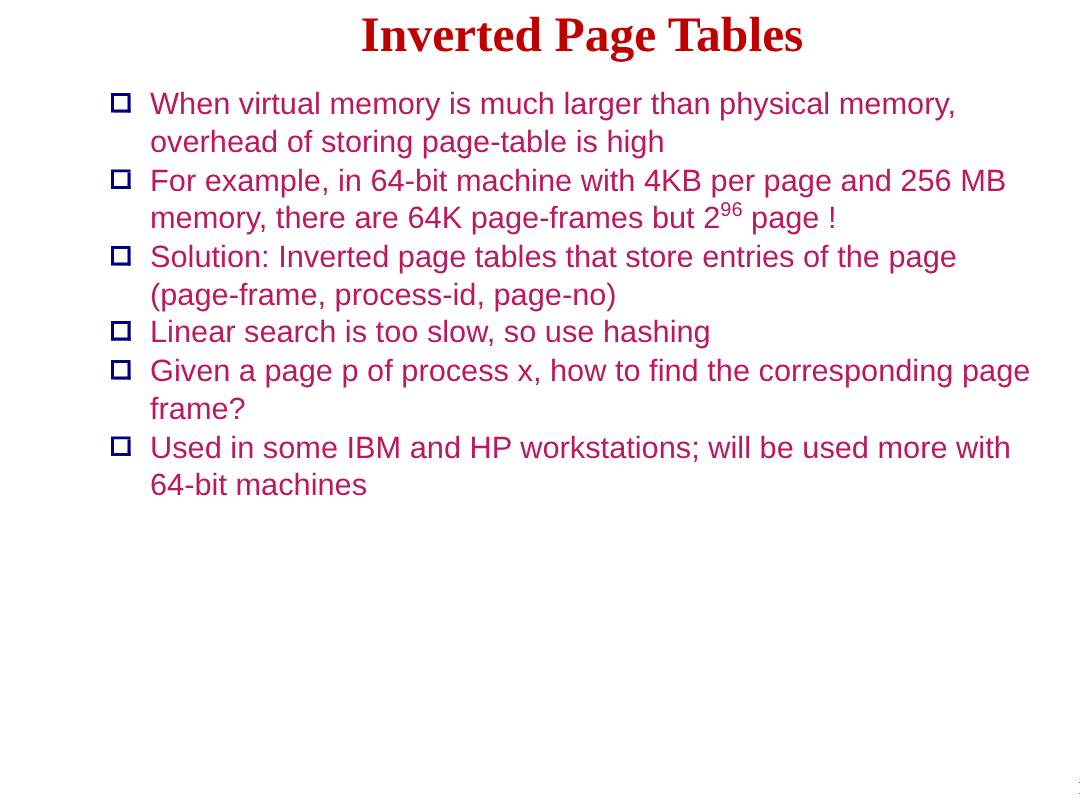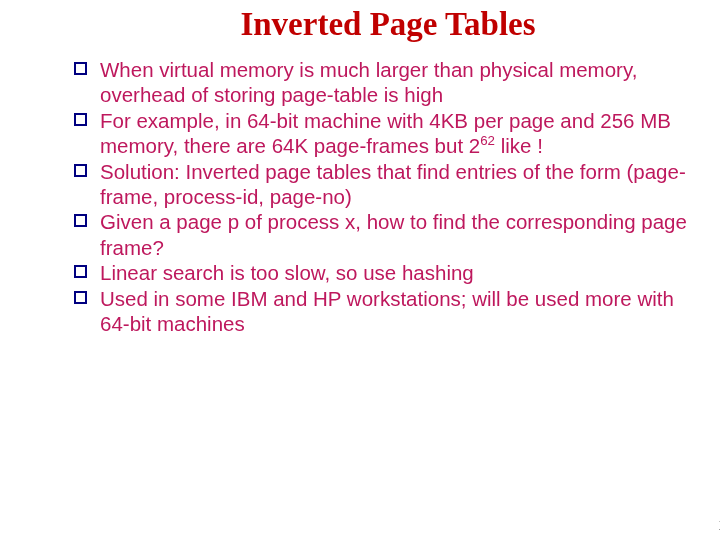--- a/index.html
+++ b/index.html
@@ -83,40 +83,40 @@
 
   <div class="content">
 
     <div class="bullet">
       <span class="sq"></span>
       <span>When virtual memory is much larger than physical memory, overhead of storing page-table is high</span>
     </div>
 
     <div class="bullet">
       <span class="sq"></span>
-      <span><span>For example, in 64-bit machine with 4KB per page and 256 MB memory, there are 64K page-frames but 2</span><sup>62</sup><span> like !</span></span>
+      <span><span>For example, in 64-bit machine with 4KB per page and 256 MB memory, there are 64K page-frames but 2</span><sup>96</sup><span> page !</span></span>
     </div>
 
     <div class="bullet">
       <span class="sq"></span>
-      <span>Solution: Inverted page tables that find entries of the form (page-frame, process-id, page-no)</span>
+      <span>Solution: Inverted page tables that store entries of the page (page-frame, process-id, page-no)</span>
     </div>
 
     <div class="bullet">
       <span class="sq"></span>
     </div>
 
     <div class="bullet">
       <span class="sq"></span>
-      <span>Given a page p of process x, how to find the corresponding page frame?</span>
+      <span>Linear search is too slow, so use hashing</span>
     </div>
 
     <div class="bullet">
       <span class="sq"></span>
-      <span>Linear search is too slow, so use hashing</span>
+      <span>Given a page p of process x, how to find the corresponding page frame?</span>
     </div>
 
 
     <div class="bullet">
       <span class="sq"></span>
       <span>Used in some IBM and HP workstations; will be used more with 64-bit machines</span>
     </div>
 
   </div>
 

